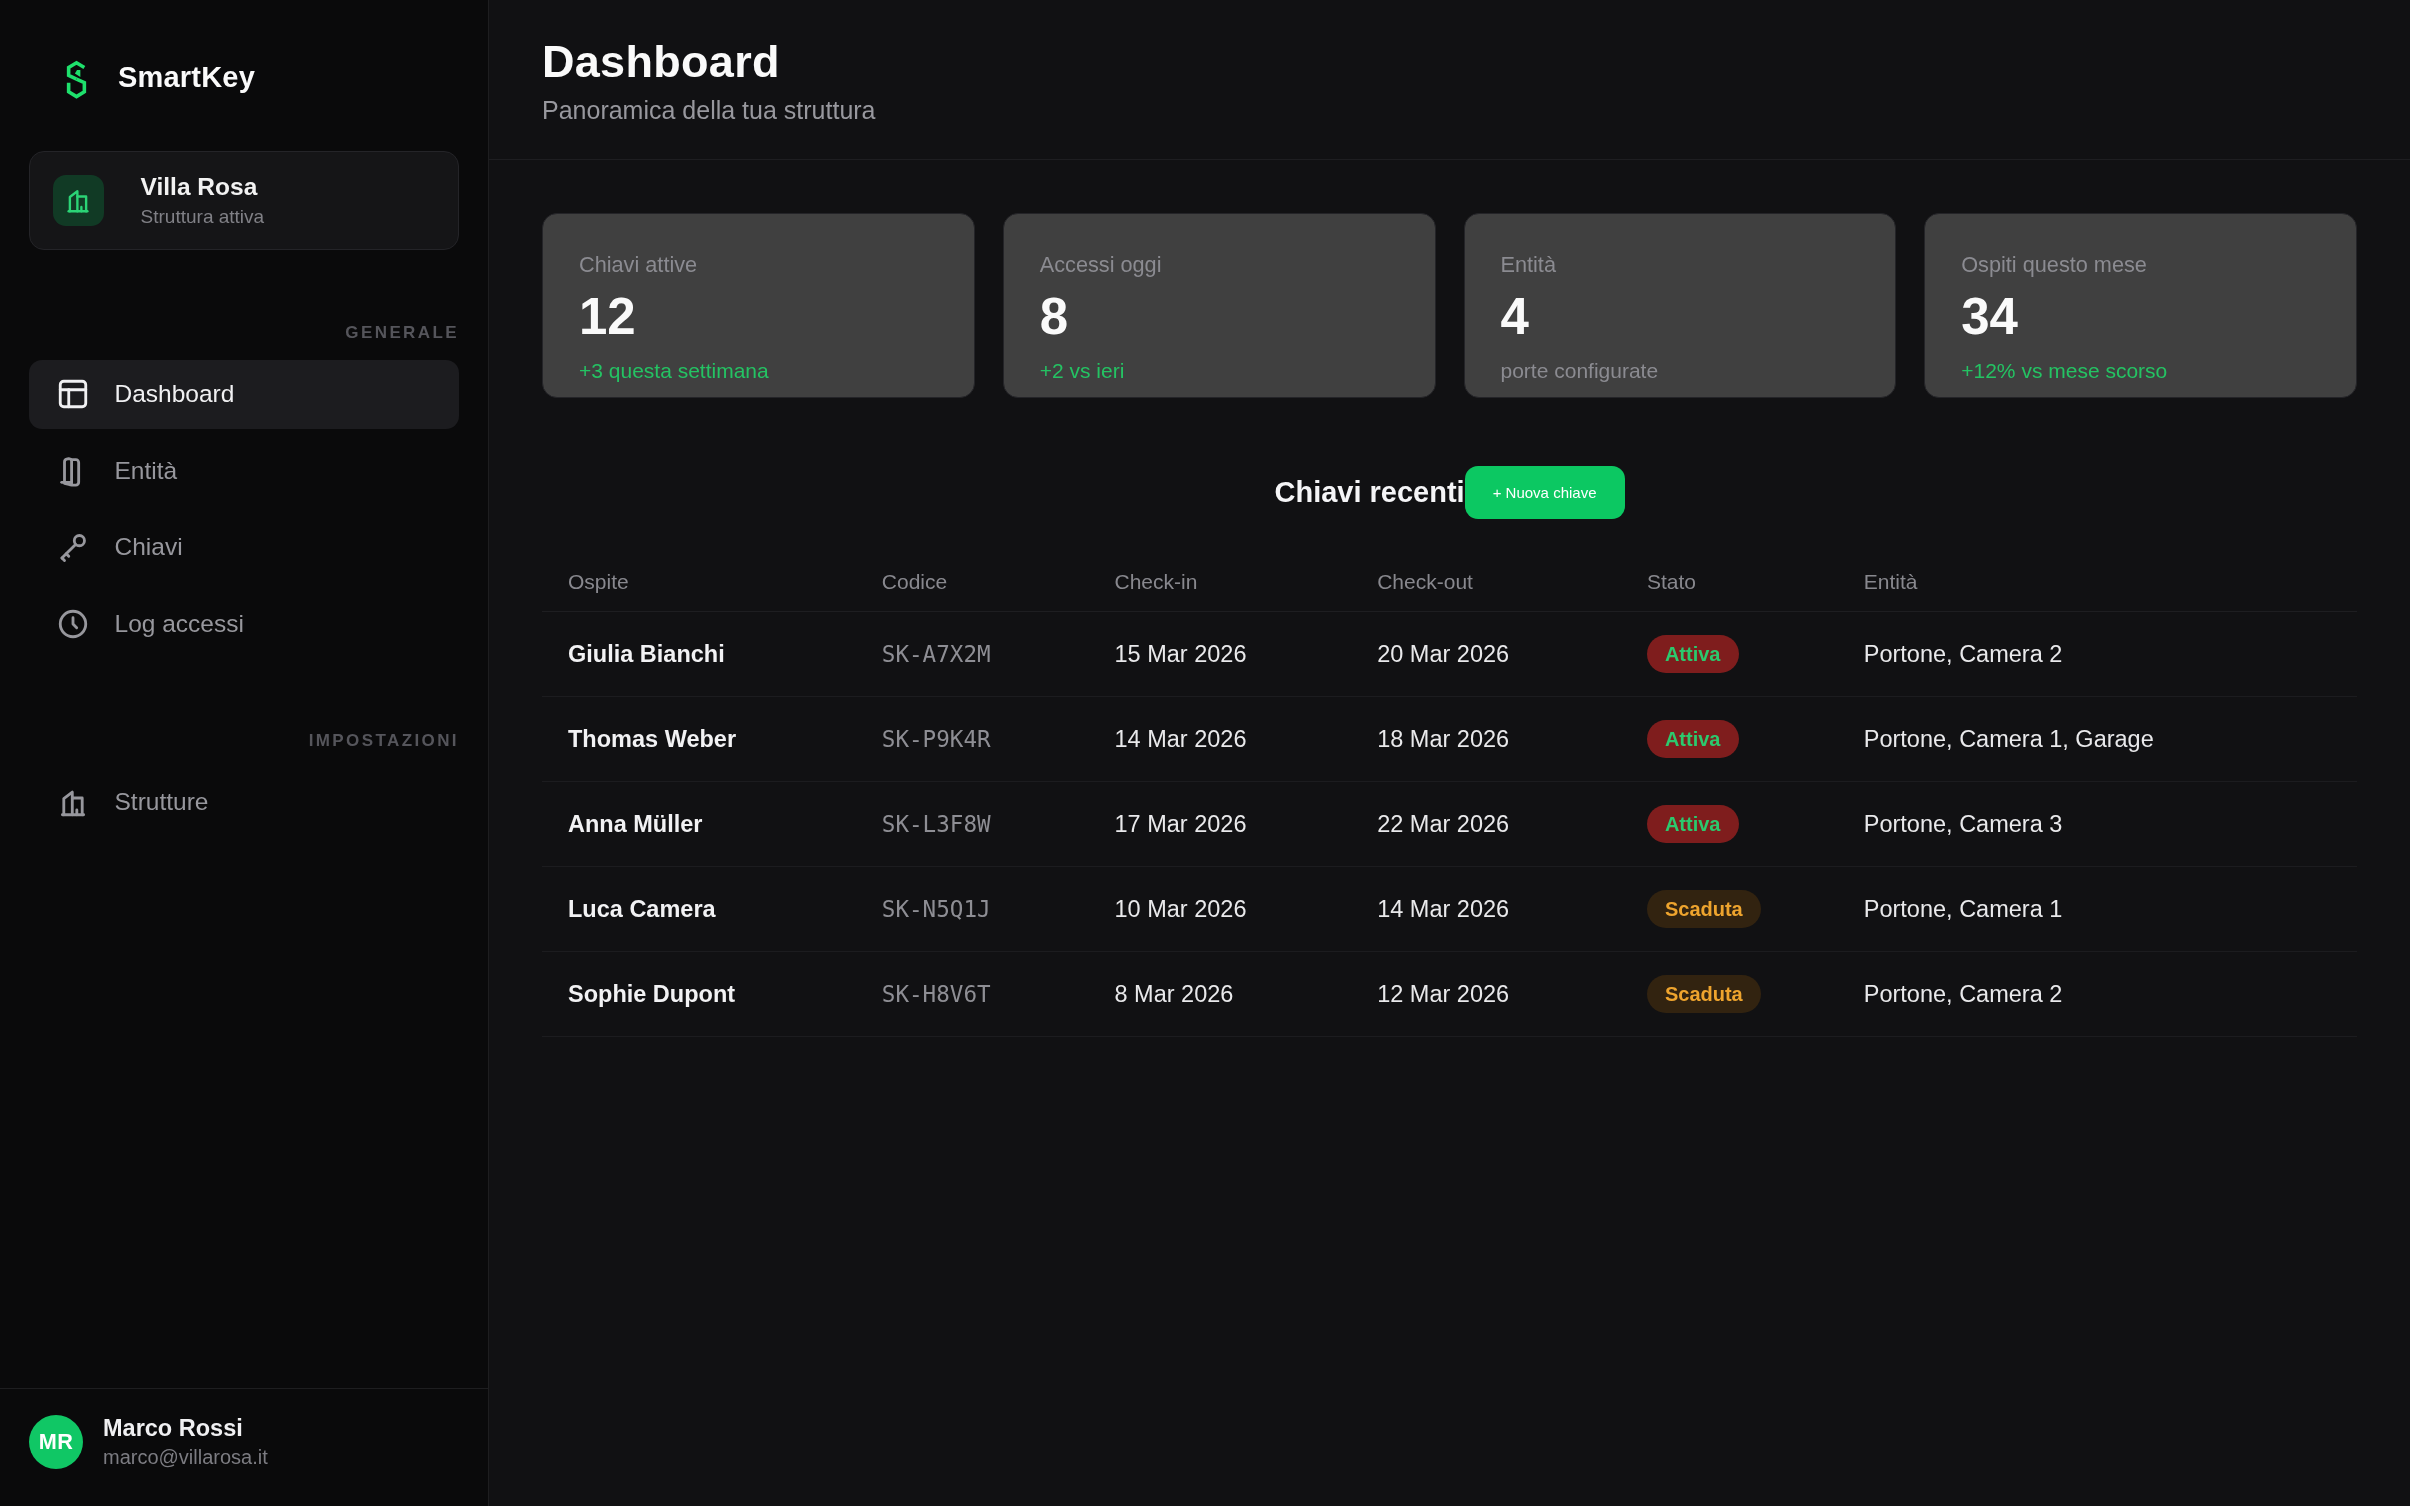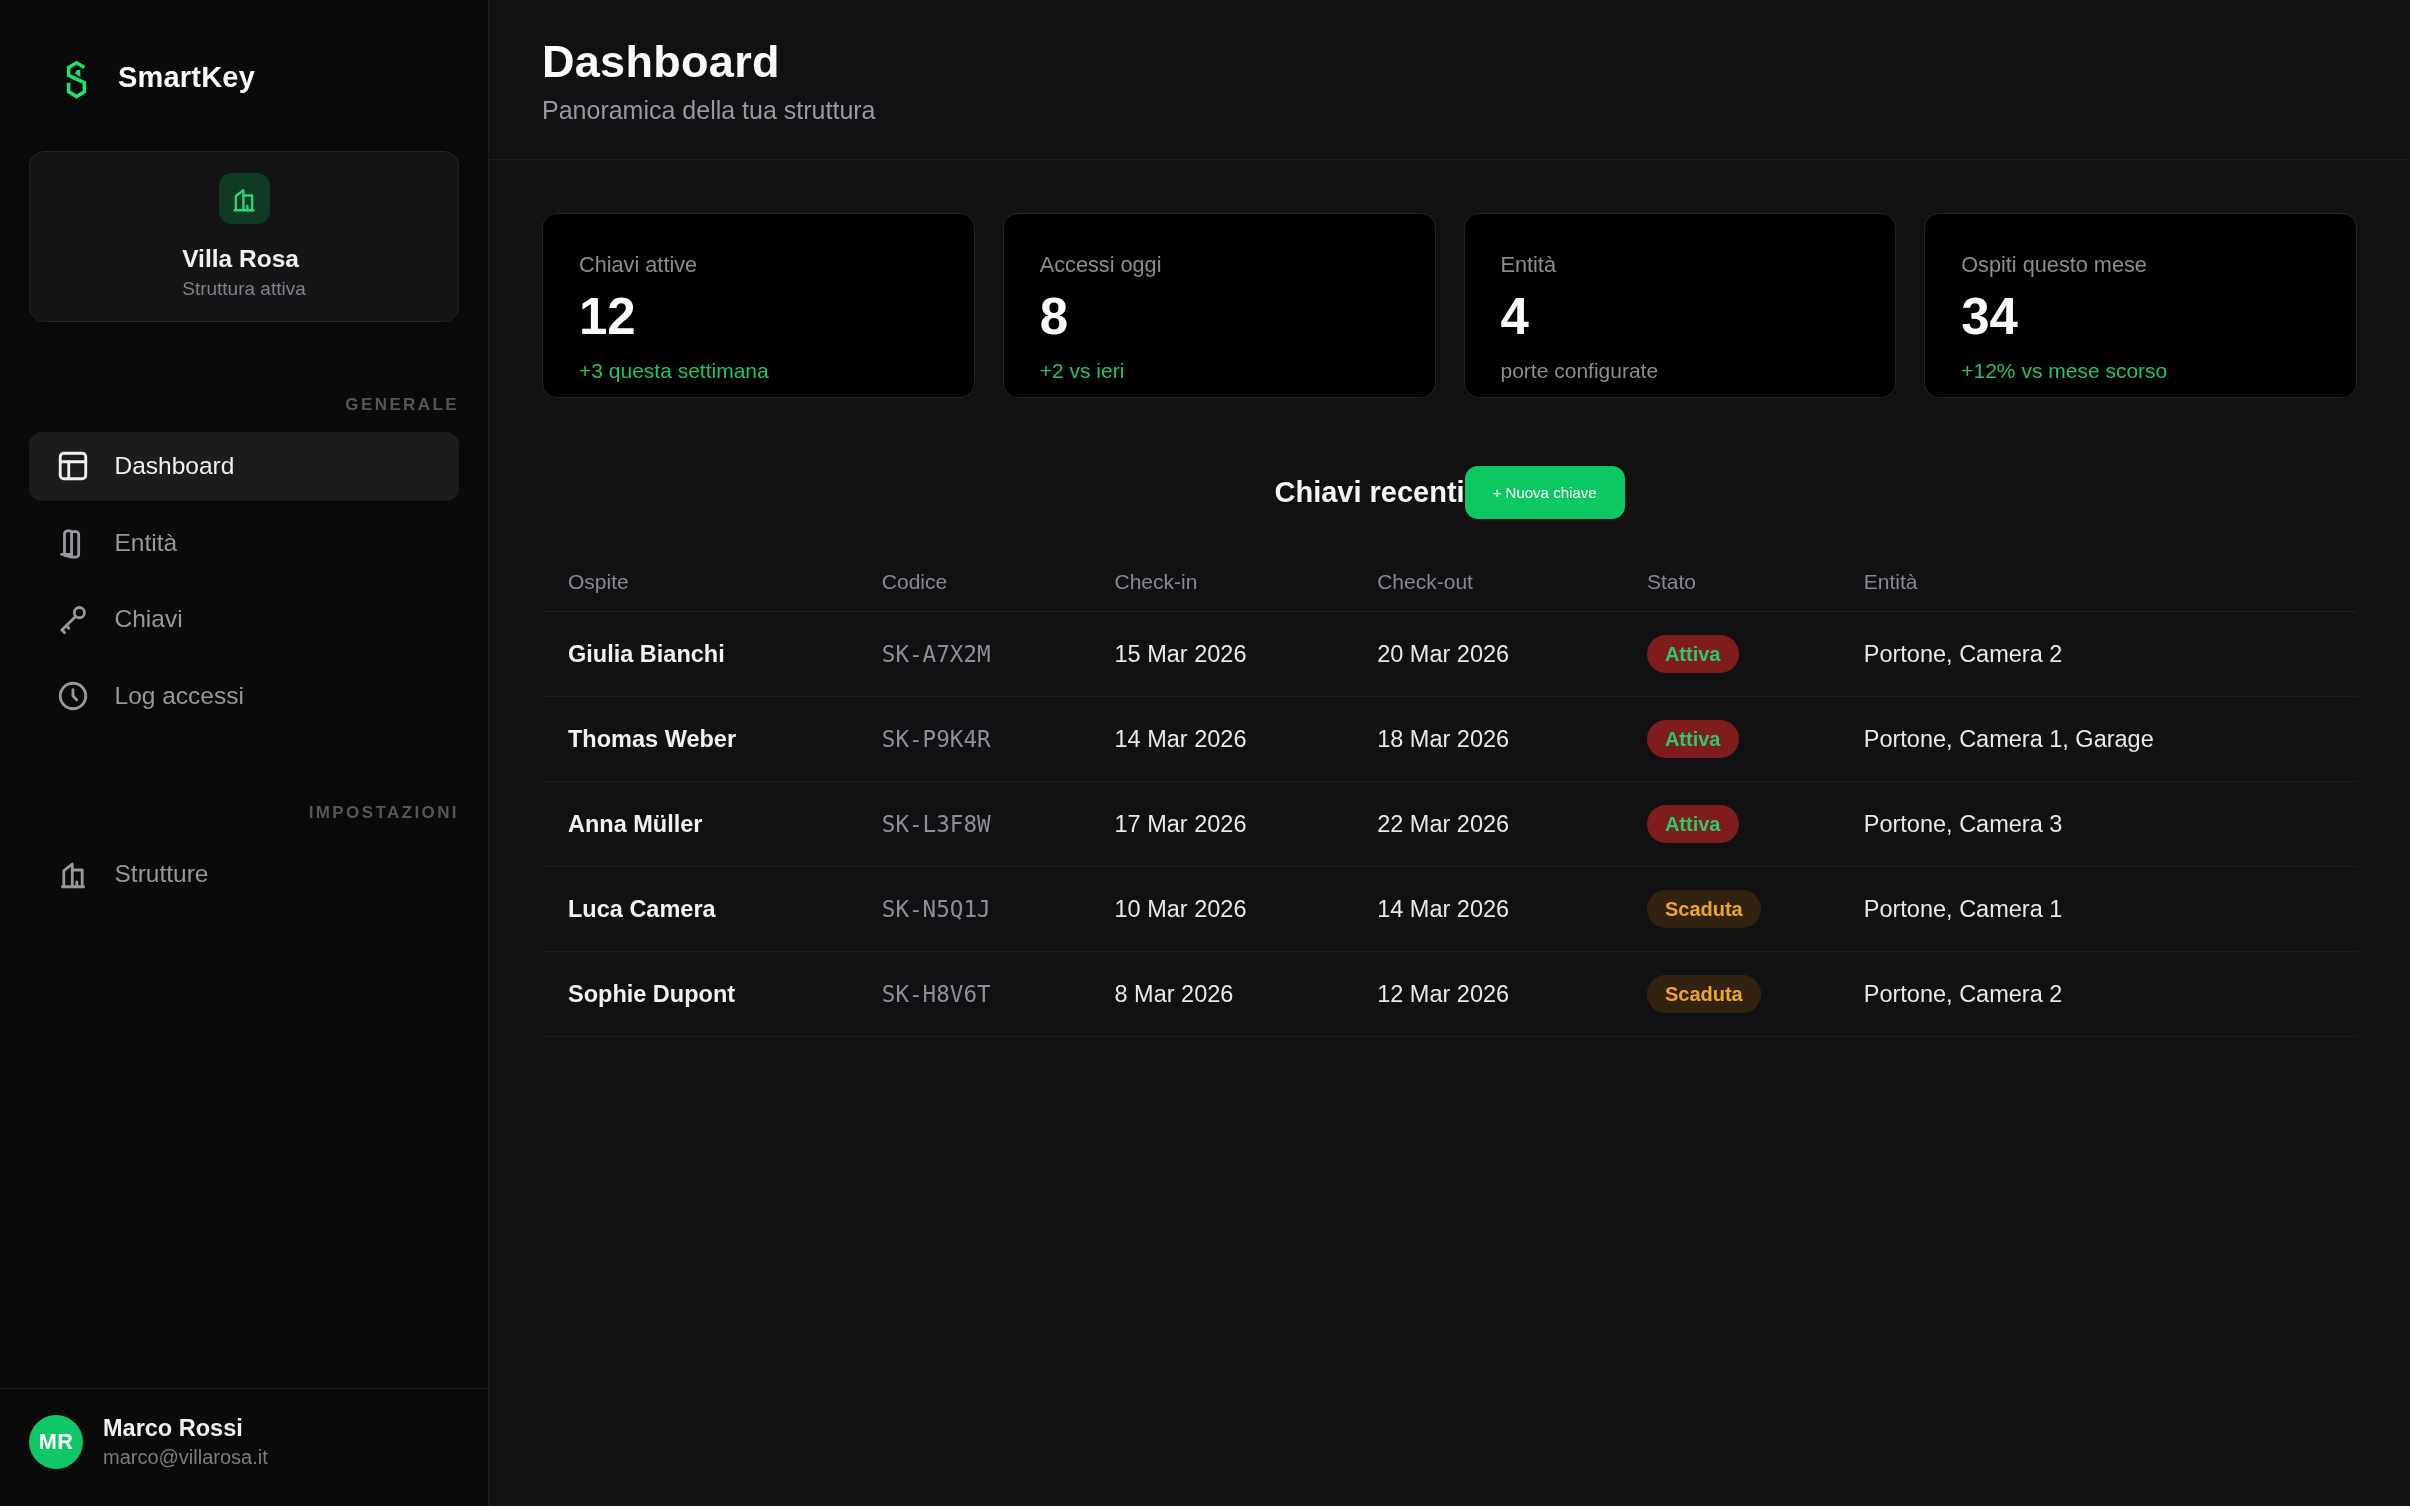--- a/index.html
+++ b/index.html
@@ -17,21 +17,21 @@
     display:flex; flex-direction:column;
     padding:0 29px;
   }
   .logo-row { display:flex; align-items:center; gap:21px; padding:53px 0 49px 27px; }
   .logo-mark { width:41px; height:49px; color:#1ee06c; }
   .logo-mark svg { width:100%; height:100%; }
   .logo-text { font-size:29px; font-weight:700; letter-spacing:0.2px; color:#fafafa; }
 
   .property-card {
     background:#151517; border:0.9px solid #242428; border-radius:15px;
-    display:flex; align-items:center; gap:21px; padding:21px 22.6px; cursor:pointer;flex-direction:column;
+    display:flex; align-items:center; gap:37px; padding:21px 22.6px; cursor:pointer;
   }
   .property-icon {
     width:51px; height:51px; border-radius:13px; background:#113a25;
     display:flex; align-items:center; justify-content:center; color:#2bd476; flex:none;
   }
   .property-icon svg { width:30px; height:30px; }
   .property-name { font-size:24.5px; font-weight:600; color:#f2f2f2; margin-bottom:4.7px; }
   .property-status { font-size:19px; color:#808086; }
 
   .nav-section-label {
@@ -65,21 +65,21 @@
   
   .main { flex:1; height:100%; background:#111113; display:flex; flex-direction:column; }
   .page-header { padding:36px 53px 34px 53px; border-bottom:0.9px solid #1e1e21; }
   .page-title { font-size:45px; font-weight:700; color:#fafafa; letter-spacing:0.3px; }
   .page-subtitle { font-size:25px; color:#98989e; margin-top:8px; }
 
   .content { padding:53px 54px 0 53px; }
 
   .stats-grid { display:grid; grid-template-columns:repeat(4,1fr); gap:28px; }
   .stat-card {
-    background:#000000; border:0.9px solid #242428; border-radius:15px;
+    background:#404040; border:0.9px solid #242428; border-radius:15px;
     height:185px; padding:38px 36px;
   }
   .stat-label { font-size:21.7px; color:#8b8b91; }
   .stat-value { font-size:51px; font-weight:700; color:#fafafa; margin-top:13px; line-height:1; }
   .stat-delta { font-size:21px; margin-top:17px; }
   .stat-delta.green { color:#24c363; }
   .stat-delta.gray  { color:#8b8b91; }
 
   .section-row { display:flex; align-items:center; justify-content:center; margin-top:68px; }
   .section-title { font-size:29px; font-weight:700; color:#f5f5f7; }

